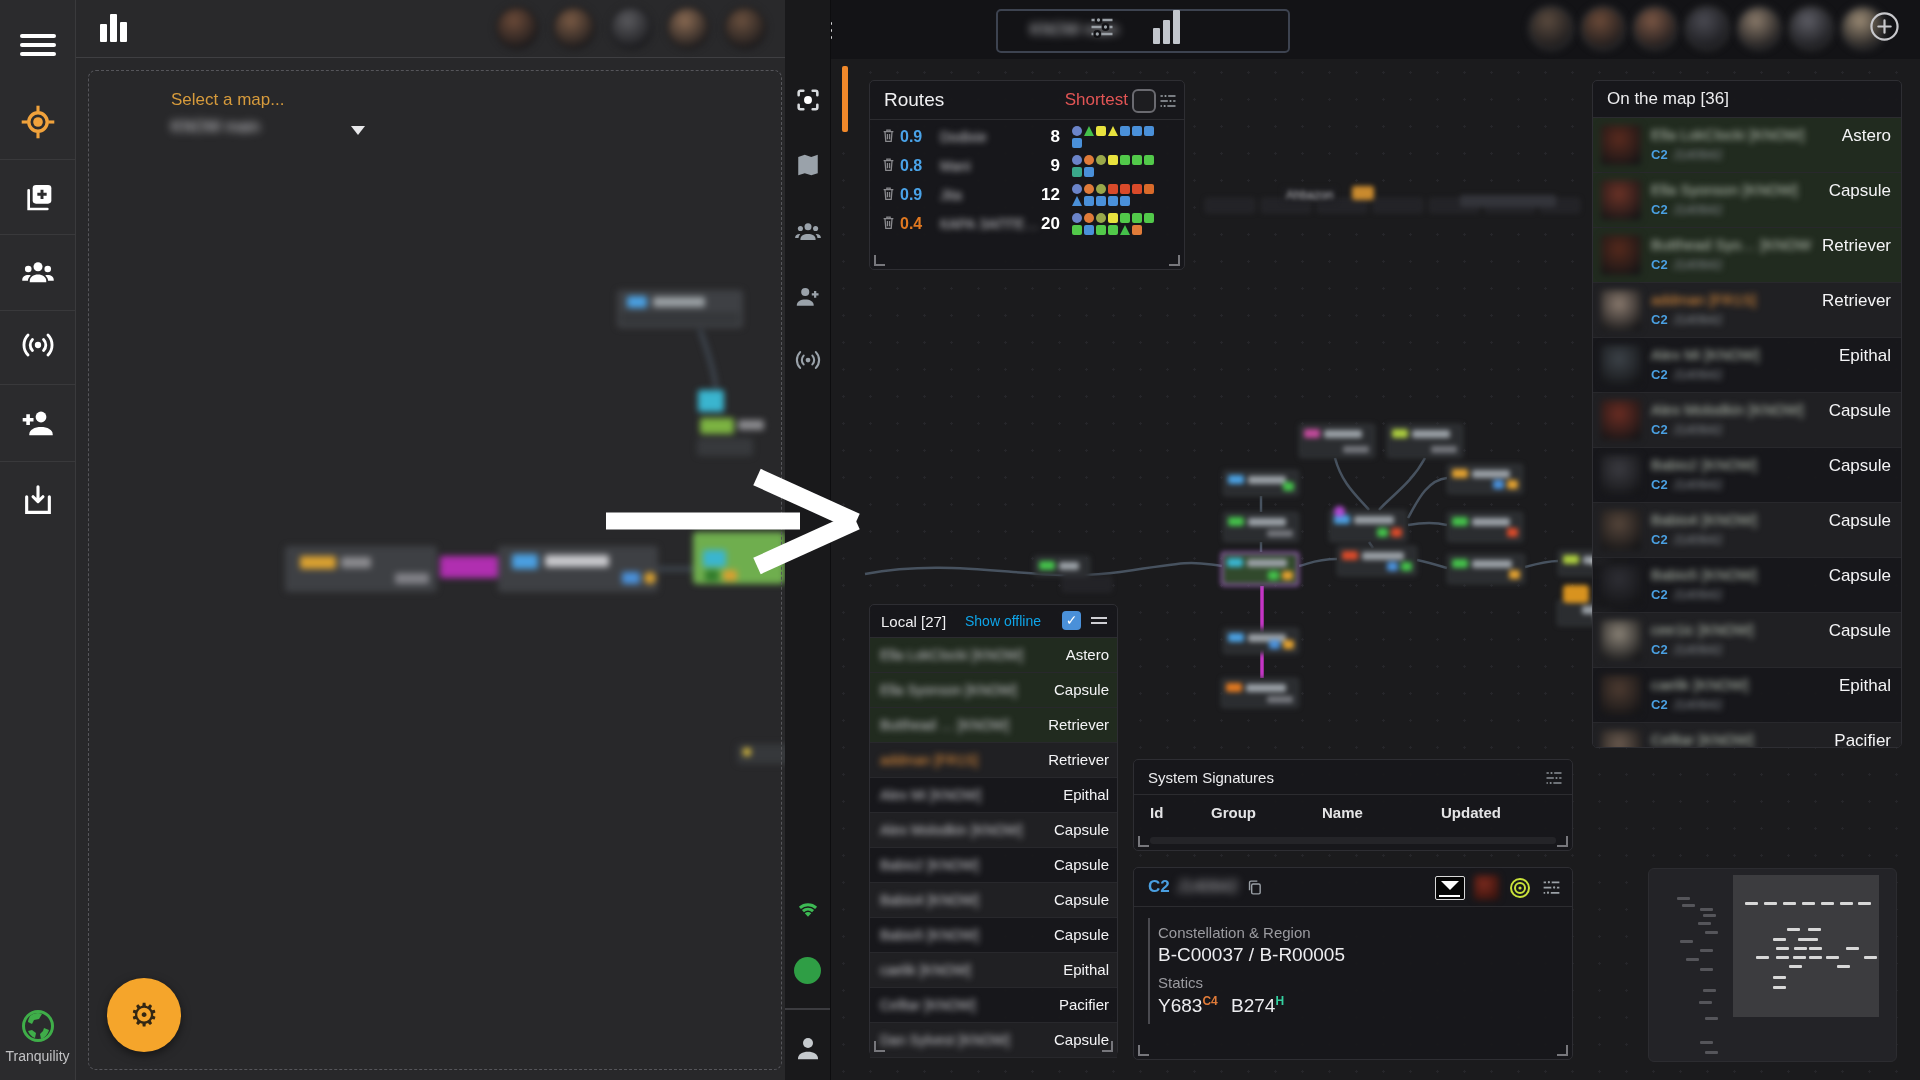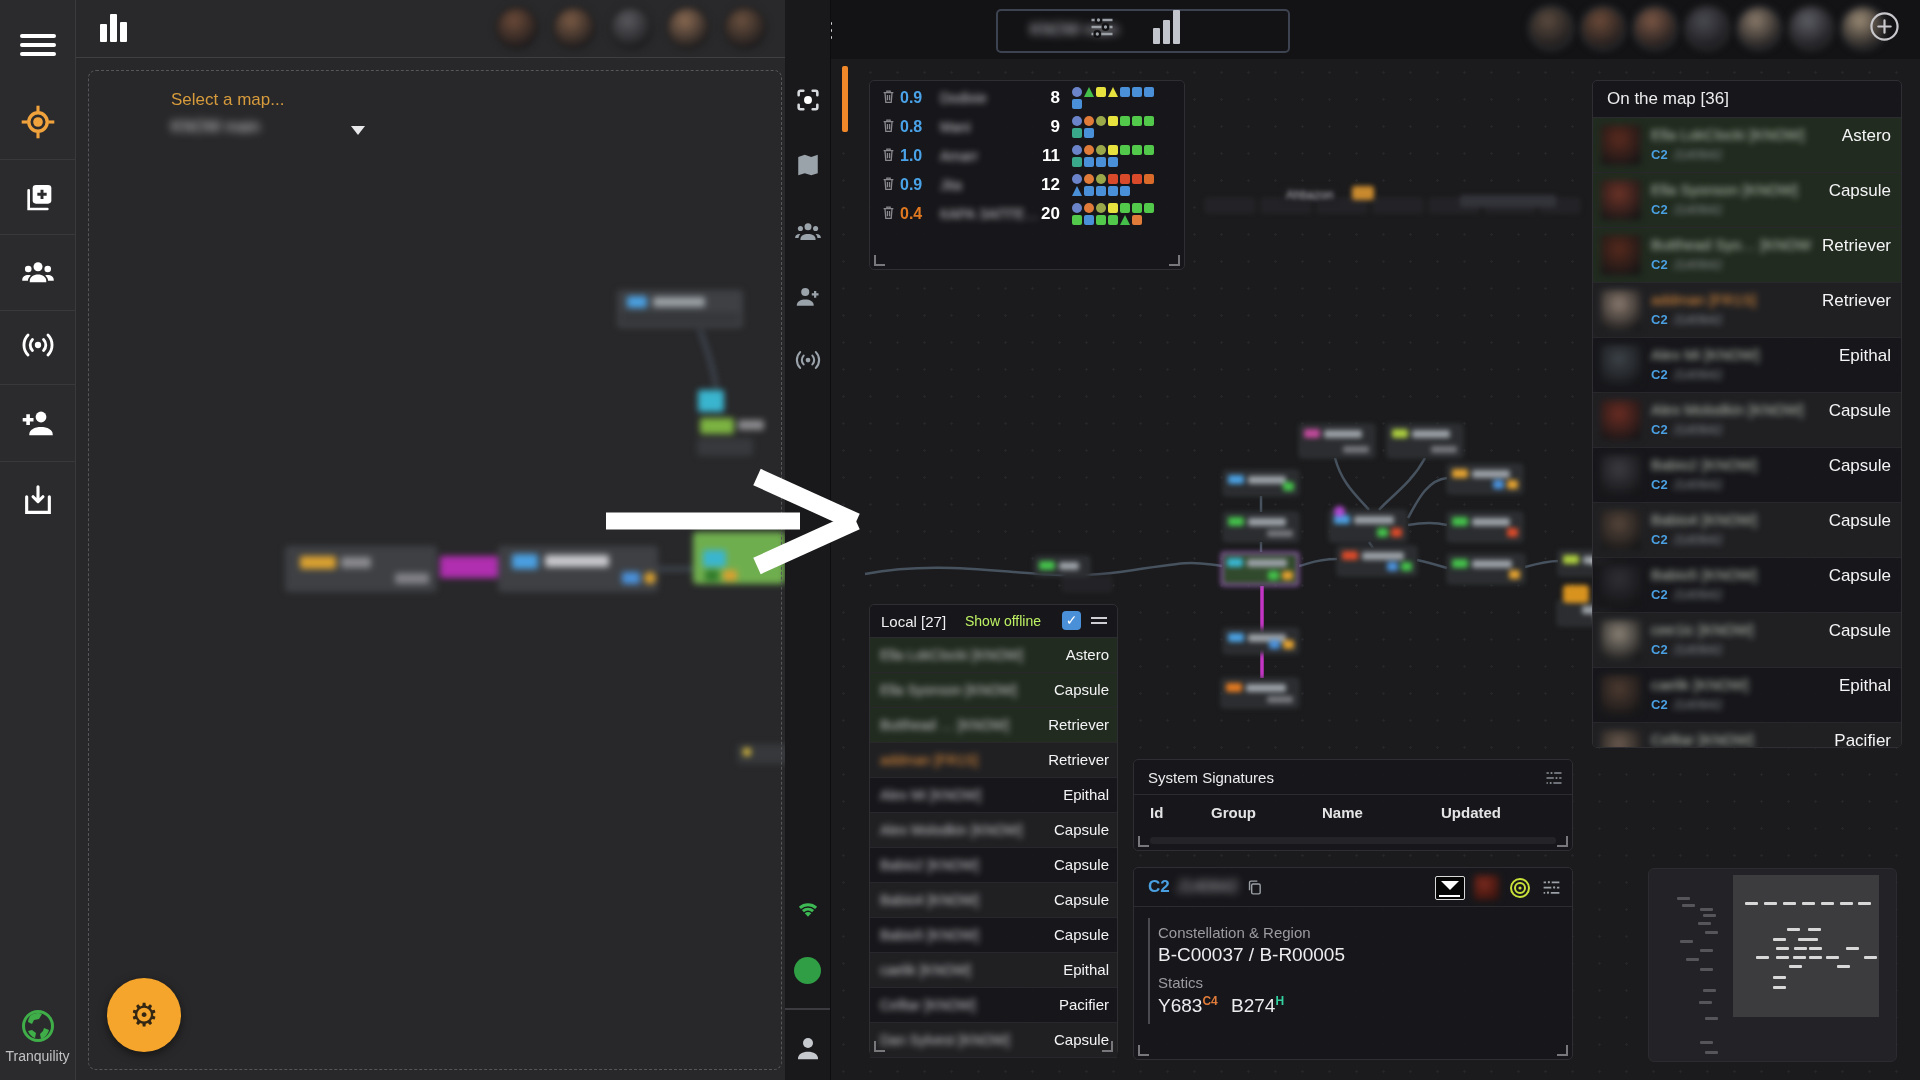--- a/index.html
+++ b/index.html
@@ -101,21 +101,21 @@
   .om-row .nm{position:absolute;left:58px;top:8px;font-size:15px;color:#b9c2b4;filter:blur(3px);white-space:nowrap;max-width:160px;overflow:hidden;}
   .om-row .sys{position:absolute;left:58px;top:29px;font-size:13px;}
   .om-row .sys .c2{color:#4a9fe0;font-weight:bold;}
   .om-row .sys .jid{color:#8a8f94;filter:blur(3px);margin-left:5px;}
   .om-row .ship{position:absolute;right:10px;top:8px;font-size:17px;color:#f4f4f6;}
 
   
   #local{left:869px;top:604px;width:249px;height:452px;}
   #local .p-head{height:32px;}
   #local .p-head .title{font-size:15px;margin-left:11px;color:#f0f0f2;}
-  #local .sol{position:absolute;left:95px;top:8px;font-size:14px;color:#bef264;}
+  #local .sol{position:absolute;left:95px;top:8px;font-size:14px;color:#0ea5e9;}
   #local .cbx2{position:absolute;right:36px;top:6px;width:19px;height:19px;background:#4a90d9;border-radius:4px;color:#fff;
     font-size:14px;text-align:center;line-height:19px;cursor:pointer;}
   #local .menu{position:absolute;right:10px;top:9px;cursor:pointer;}
   #local .menu span{display:block;width:16px;height:2px;background:#cfcfd3;margin:3px 0;}
   .lc-row{position:relative;height:34px;border-bottom:1px solid #28282c;}
   .lc-row.hl{background:#212b1f;}
   .lc-row.alt{background:#202023;}
   .lc-row .nm{position:absolute;left:10px;top:9px;font-size:14px;color:#c6c6ca;filter:blur(3px);white-space:nowrap;max-width:150px;overflow:hidden;}
   .lc-row .ship{position:absolute;right:8px;top:8px;font-size:15px;color:#f4f4f6;}
 
@@ -502,20 +502,33 @@
         <div style="position: absolute; left: 522px; top: 127px; width: 22px; height: 14px; background: rgb(201, 138, 46); border-radius: 3px;"></div>
         <div style="position: absolute; left: 762px; top: 500px; width: 14px; height: 6px; background: rgb(232, 232, 232); border-radius: 2px;"></div>
         <div style="position: absolute; left: 630px; top: 136px; width: 96px; height: 12px; background: rgb(51, 52, 58); border-radius: 3px;"></div>
       </div>
     <div id="maplabels">
         <div class="mlabel" style="left: 452px; top: 128px;">Ahbazon</div>
       </div>
   </div>
 
   <div id="routes" class="panel">
+    <div class="p-head">
+      <span class="title">Routes</span>
+      <span class="shortest">Shortest</span>
+      <span class="cbx"></span>
+      <span class="abs" style="right:6px;top:10px;">
+        <svg class="ic" width="20" height="20" viewBox="0 0 24 24" stroke="#9aa0a6" stroke-width="2" fill="#9aa0a6">
+          <path d="M3 6 H21 M3 12 H21 M3 18 H21" fill="none"></path>
+          <circle cx="9" cy="6" r="2.3" stroke="#18181b"></circle>
+            <circle cx="15" cy="12" r="2.3" stroke="#18181b"></circle>
+            <circle cx="8" cy="18" r="2.3" stroke="#18181b"></circle>
+        </svg>
+      </span>
+    </div>
     <div id="routes-rows" style="padding-top:4px;">
         <div class="r-row">
           <span class="trash"><svg width="13" height="15" viewBox="0 0 24 26" fill="none" stroke="#8a8a8e" stroke-width="2.4">
               <path d="M3 6 H21 M9 6 V3 H15 V6 M5.5 6 L7 24 H17 L18.5 6 M10 10 V20 M14 10 V20"></path>
             </svg></span>
           <span class="sec" style="color: rgb(74, 163, 232);">0.9</span>
           <span class="dest">Dodixie</span>
           <span class="jumps">8</span>
           <span class="shapes">
             <i class="shp c" style="background: rgb(107, 132, 201);"></i>
@@ -537,41 +550,20 @@
           <span class="jumps">9</span>
           <span class="shapes">
             <i class="shp c" style="background: rgb(107, 132, 201);"></i>
             <i class="shp c" style="background: rgb(224, 123, 57);"></i>
             <i class="shp c" style="background: rgb(154, 168, 74);"></i>
             <i class="shp s" style="background: rgb(232, 226, 62);"></i>
             <i class="shp s" style="background: rgb(82, 201, 74);"></i>
             <i class="shp s" style="background: rgb(82, 201, 74);"></i>
             <i class="shp s" style="background: rgb(82, 201, 74);"></i>
             <i class="shp s" style="background: rgb(58, 168, 138);"></i>
-            <i class="shp s" style="background: rgb(74, 144, 217);"></i>
-          </span>
-        </div>
-        <div class="r-row">
-          <span class="trash"><svg width="13" height="15" viewBox="0 0 24 26" fill="none" stroke="#8a8a8e" stroke-width="2.4">
-              <path d="M3 6 H21 M9 6 V3 H15 V6 M5.5 6 L7 24 H17 L18.5 6 M10 10 V20 M14 10 V20"></path>
-            </svg></span>
-          <span class="sec" style="color: rgb(74, 163, 232);">1.0</span>
-          <span class="dest">Amarr</span>
-          <span class="jumps">11</span>
-          <span class="shapes">
-            <i class="shp c" style="background: rgb(107, 132, 201);"></i>
-            <i class="shp c" style="background: rgb(224, 123, 57);"></i>
-            <i class="shp c" style="background: rgb(154, 168, 74);"></i>
-            <i class="shp s" style="background: rgb(232, 226, 62);"></i>
-            <i class="shp s" style="background: rgb(82, 201, 74);"></i>
-            <i class="shp s" style="background: rgb(82, 201, 74);"></i>
-            <i class="shp s" style="background: rgb(82, 201, 74);"></i>
-            <i class="shp s" style="background: rgb(58, 168, 138);"></i>
-            <i class="shp s" style="background: rgb(74, 144, 217);"></i>
-            <i class="shp s" style="background: rgb(74, 144, 217);"></i>
             <i class="shp s" style="background: rgb(74, 144, 217);"></i>
           </span>
         </div>
         <div class="r-row">
           <span class="trash"><svg width="13" height="15" viewBox="0 0 24 26" fill="none" stroke="#8a8a8e" stroke-width="2.4">
               <path d="M3 6 H21 M9 6 V3 H15 V6 M5.5 6 L7 24 H17 L18.5 6 M10 10 V20 M14 10 V20"></path>
             </svg></span>
           <span class="sec" style="color: rgb(74, 163, 232);">0.9</span>
           <span class="dest">Jita</span>
           <span class="jumps">12</span>

